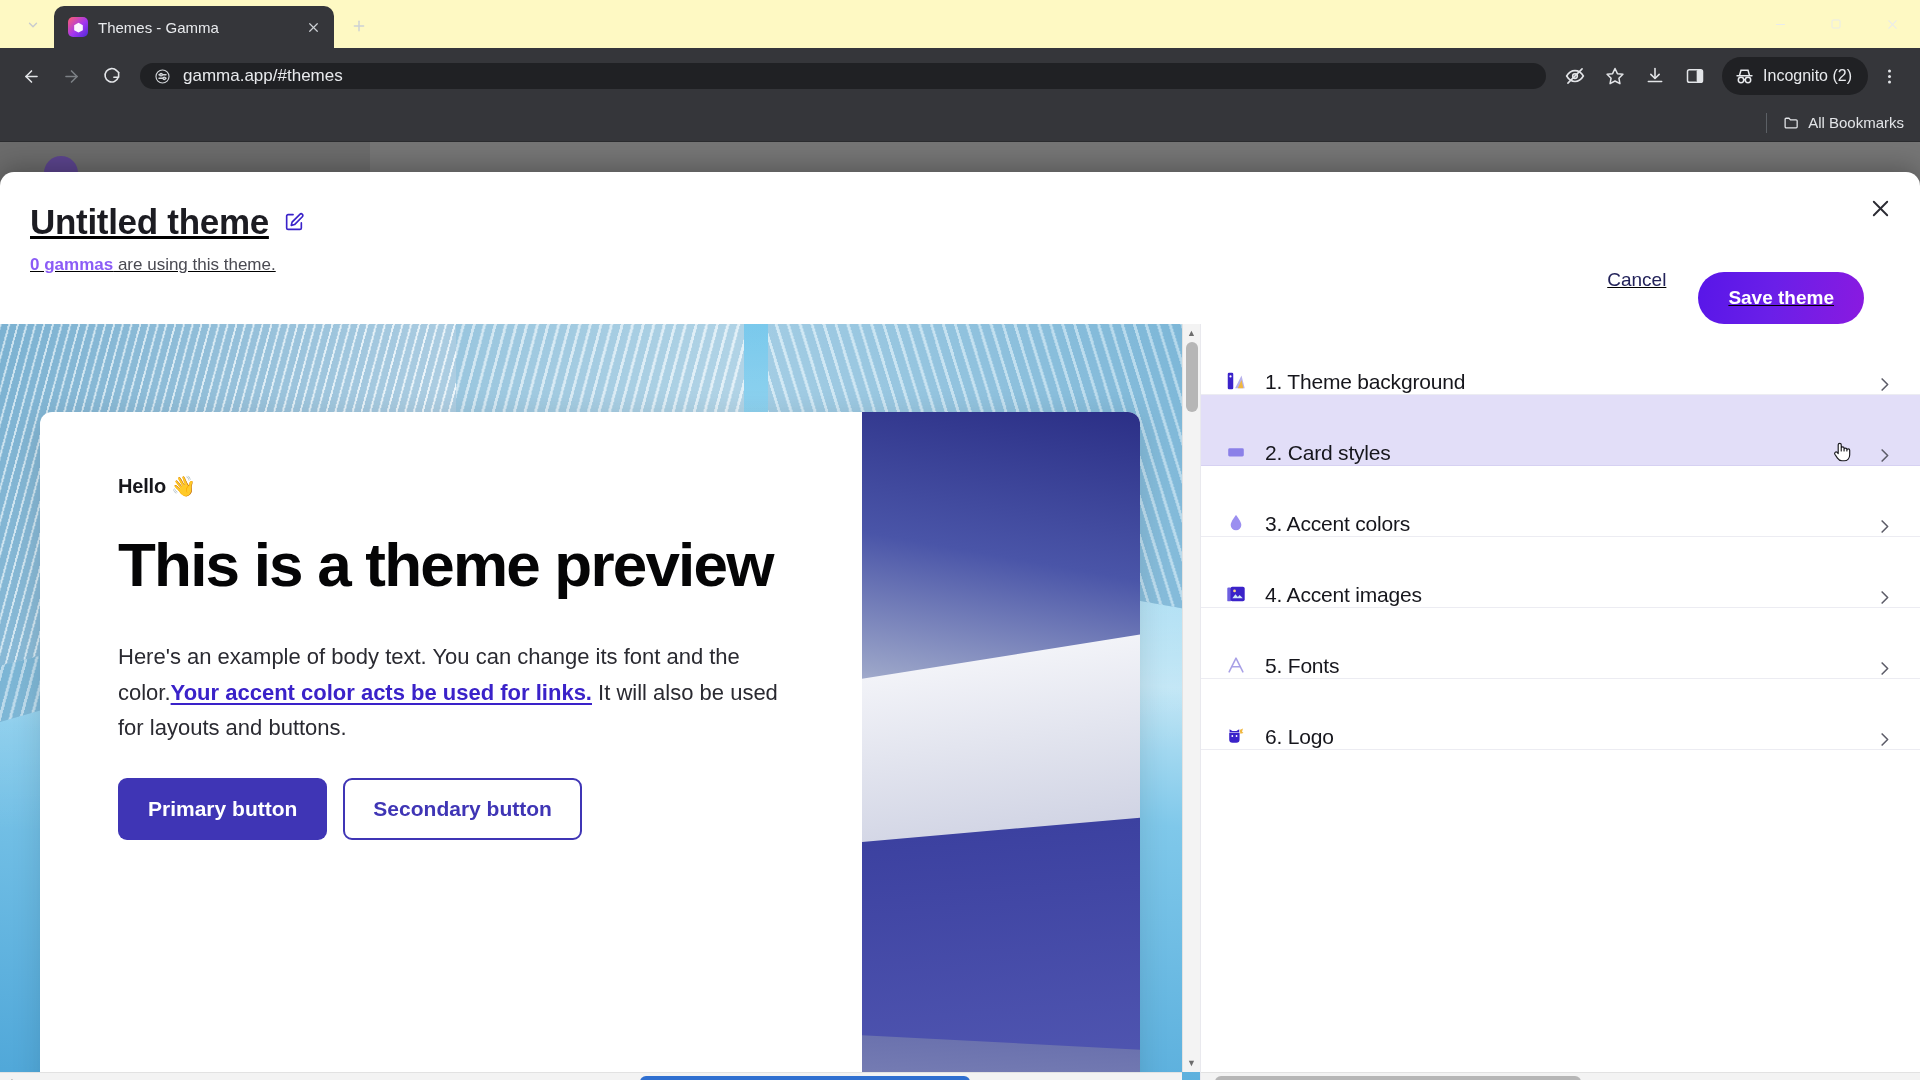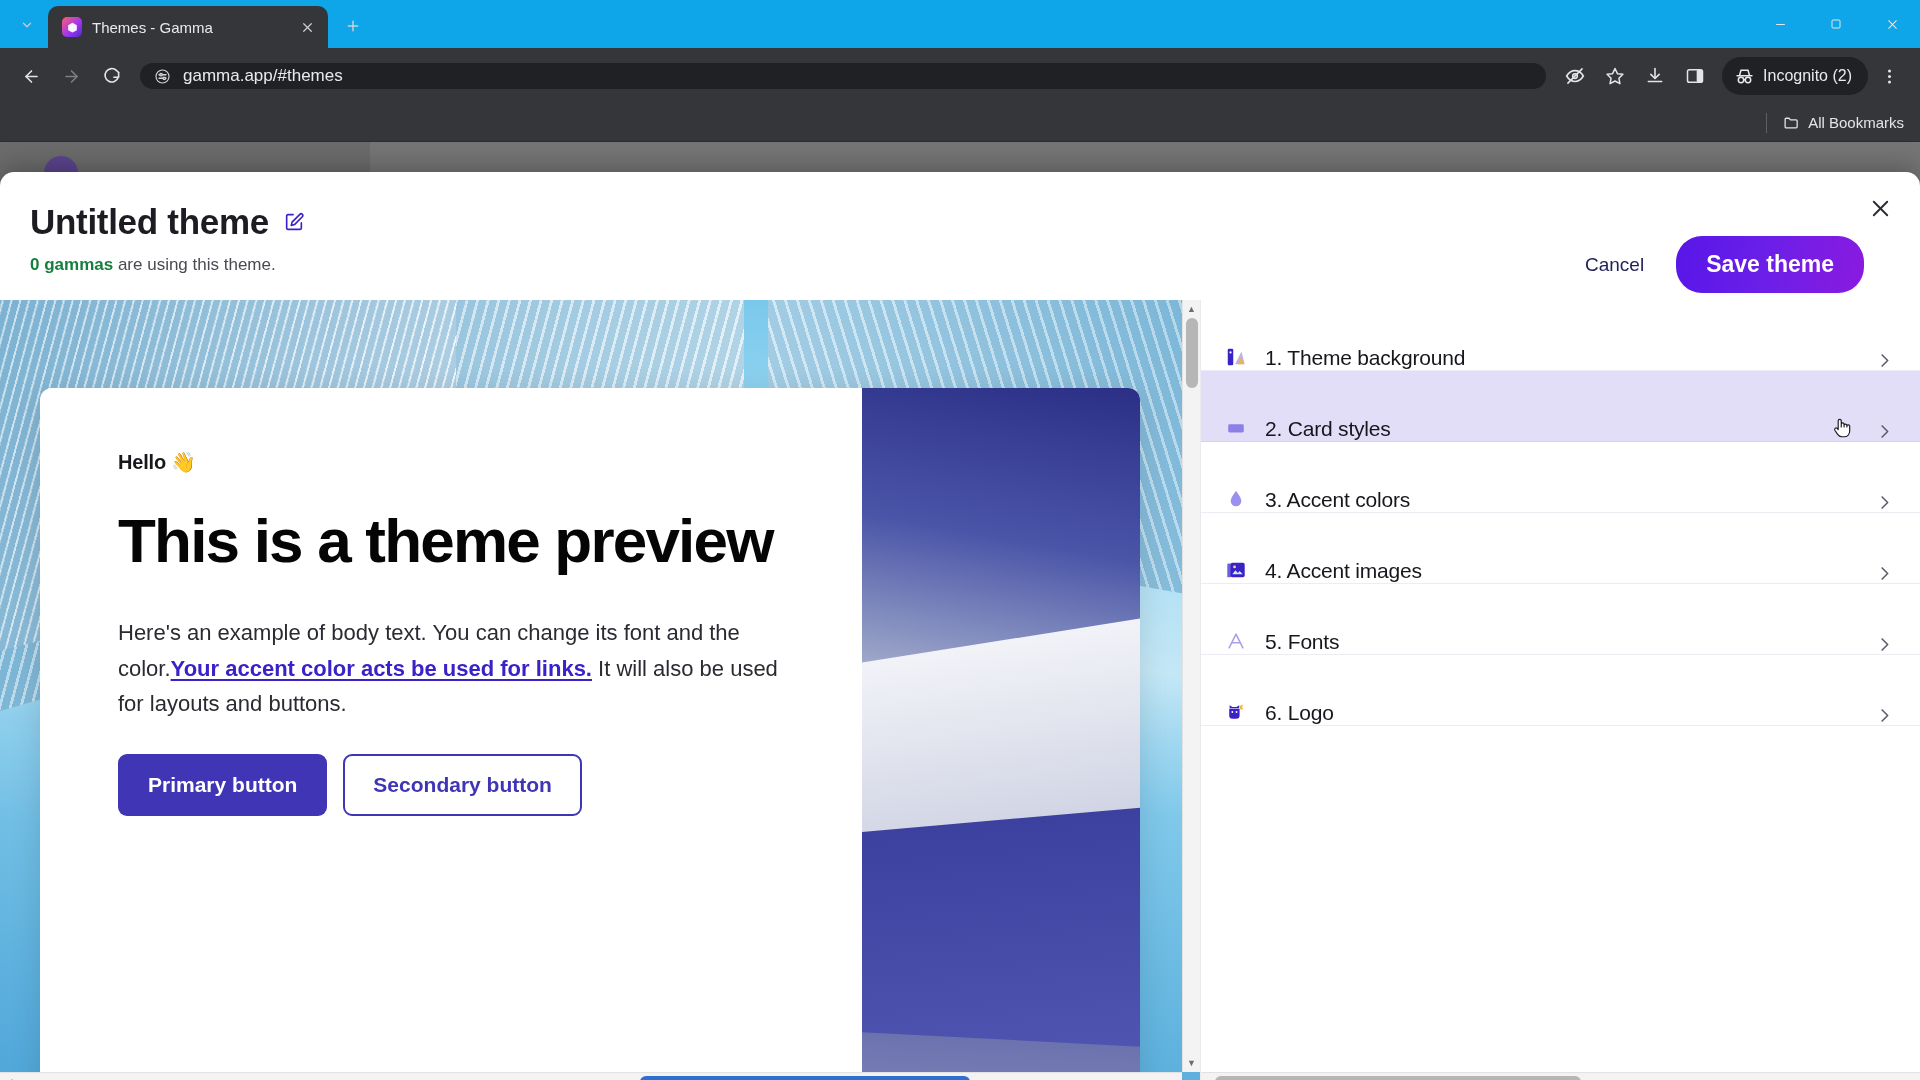--- a/index.html
+++ b/index.html
@@ -7,22 +7,22 @@
     width: 1920px; height: 1080px;
     overflow: hidden;
     font-family: "Liberation Sans", sans-serif;
     background: #202124;
   }
 
   
   .browser { width: 1920px; height: 1080px; position: relative; display: flex; flex-direction: column; }
 
   .tabstrip {
-    height: 48px; background: #0ea5e9; display: flex; align-items: flex-end;
-    padding-left: 6px; position: relative; flex: 0 0 48px;
+    height: 48px; background: #fef9c3; display: flex; align-items: flex-end;
+    padding-left: 12px; position: relative; flex: 0 0 48px;
   }
   .tab-list-btn {
     width: 34px; height: 34px; margin: 0 4px 6px 4px; border-radius: 17px;
     display: flex; align-items: center; justify-content: center; color: #c8cbcf;
   }
   .tab {
     height: 42px; width: 280px; background: #35363a; border-radius: 10px 10px 0 0;
     display: flex; align-items: center; padding: 0 10px 0 14px; gap: 10px;
     position: relative;
   }
@@ -88,37 +88,37 @@
 
   
   .modal {
     position: absolute; left: 0; right: 0; top: 30px; bottom: -10px;
     background: #ffffff; border-radius: 14px 14px 0 0;
     display: flex; flex-direction: column; overflow: hidden;
     box-shadow: 0 -4px 26px rgba(0,0,0,0.28);
   }
   .modal-header {
     flex: 0 0 128px; display: flex; align-items: flex-start;
-    padding: 24px 30px 0 30px; position: relative;
+    padding: 24px 30px 0 30px; position: relative; text-decoration: underline;
   }
   .mh-left { flex: 1; padding-top: 6px; }
   .mh-title-row { display: flex; align-items: center; gap: 14px; }
   .mh-title { font-size: 35px; font-weight: 700; color: #1c1c22; letter-spacing: -0.3px; }
   .edit-icon { color: #3a22c9; display: flex; align-items: center; cursor: pointer; }
   .mh-sub { margin-top: 13px; font-size: 17px; color: #4a4a52; }
-  .mh-sub b { color: #15803d; font-weight: 700; }
+  .mh-sub b { color: #8b5cf6; font-weight: 700; }
   .mh-actions { display: flex; align-items: center; gap: 26px; padding-top: 40px; padding-right: 26px; }
   .btn-cancel {
     font-size: 19px; color: #23235a; font-weight: 400; background: none; border: none;
     cursor: pointer; font-family: inherit; padding: 10px 6px;
   }
   .btn-save {
-    font-size: 23px; font-weight: 700; color: #fff; border: none; cursor: pointer;
+    font-size: 19px; font-weight: 700; color: #fff; border: none; cursor: pointer;
     background: linear-gradient(100deg, #5816e8 0%, #6a1fe8 45%, #8a1ae0 100%);
-    border-radius: 26px; padding: 15px 30px; font-family: inherit;
+    border-radius: 26px; padding: 15px 30px; font-family: inherit; margin-top: 36px;
   }
   .modal-close {
     position: absolute; right: 22px; top: 18px; width: 36px; height: 36px;
     display: flex; align-items: center; justify-content: center; color: #2b2b33; cursor: pointer;
   }
 
   .modal-body { flex: 1; display: flex; min-height: 0; }
 
   
   .preview-pane { flex: 1; position: relative; overflow: hidden; min-width: 0; }

